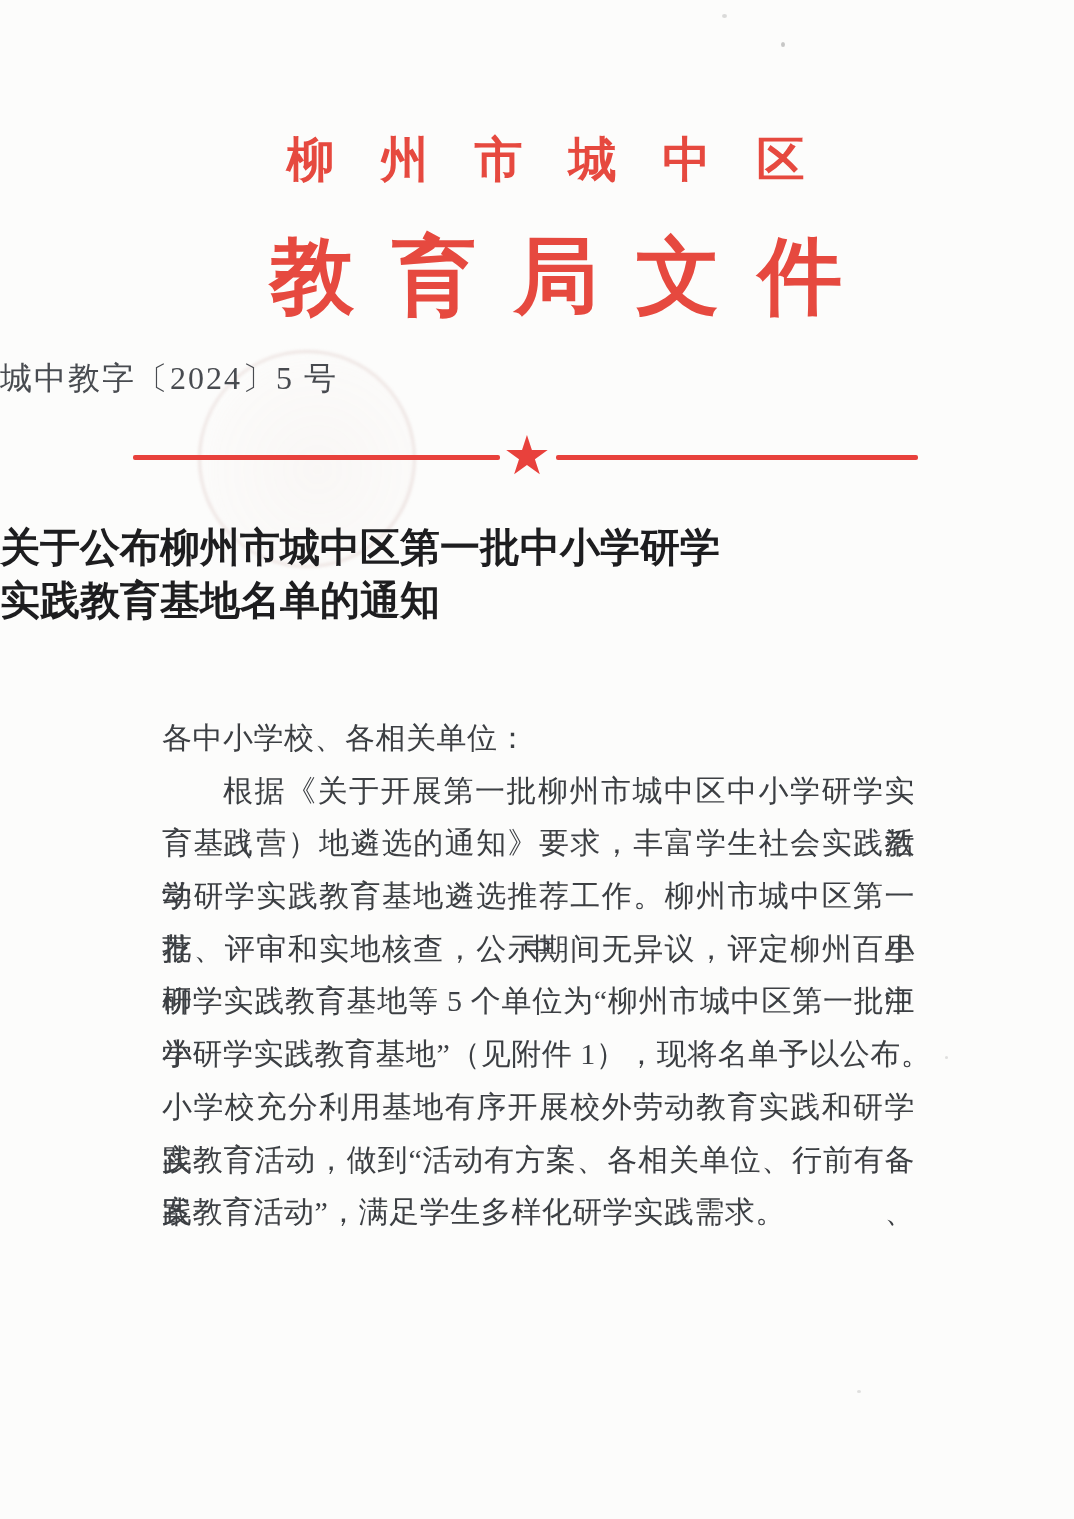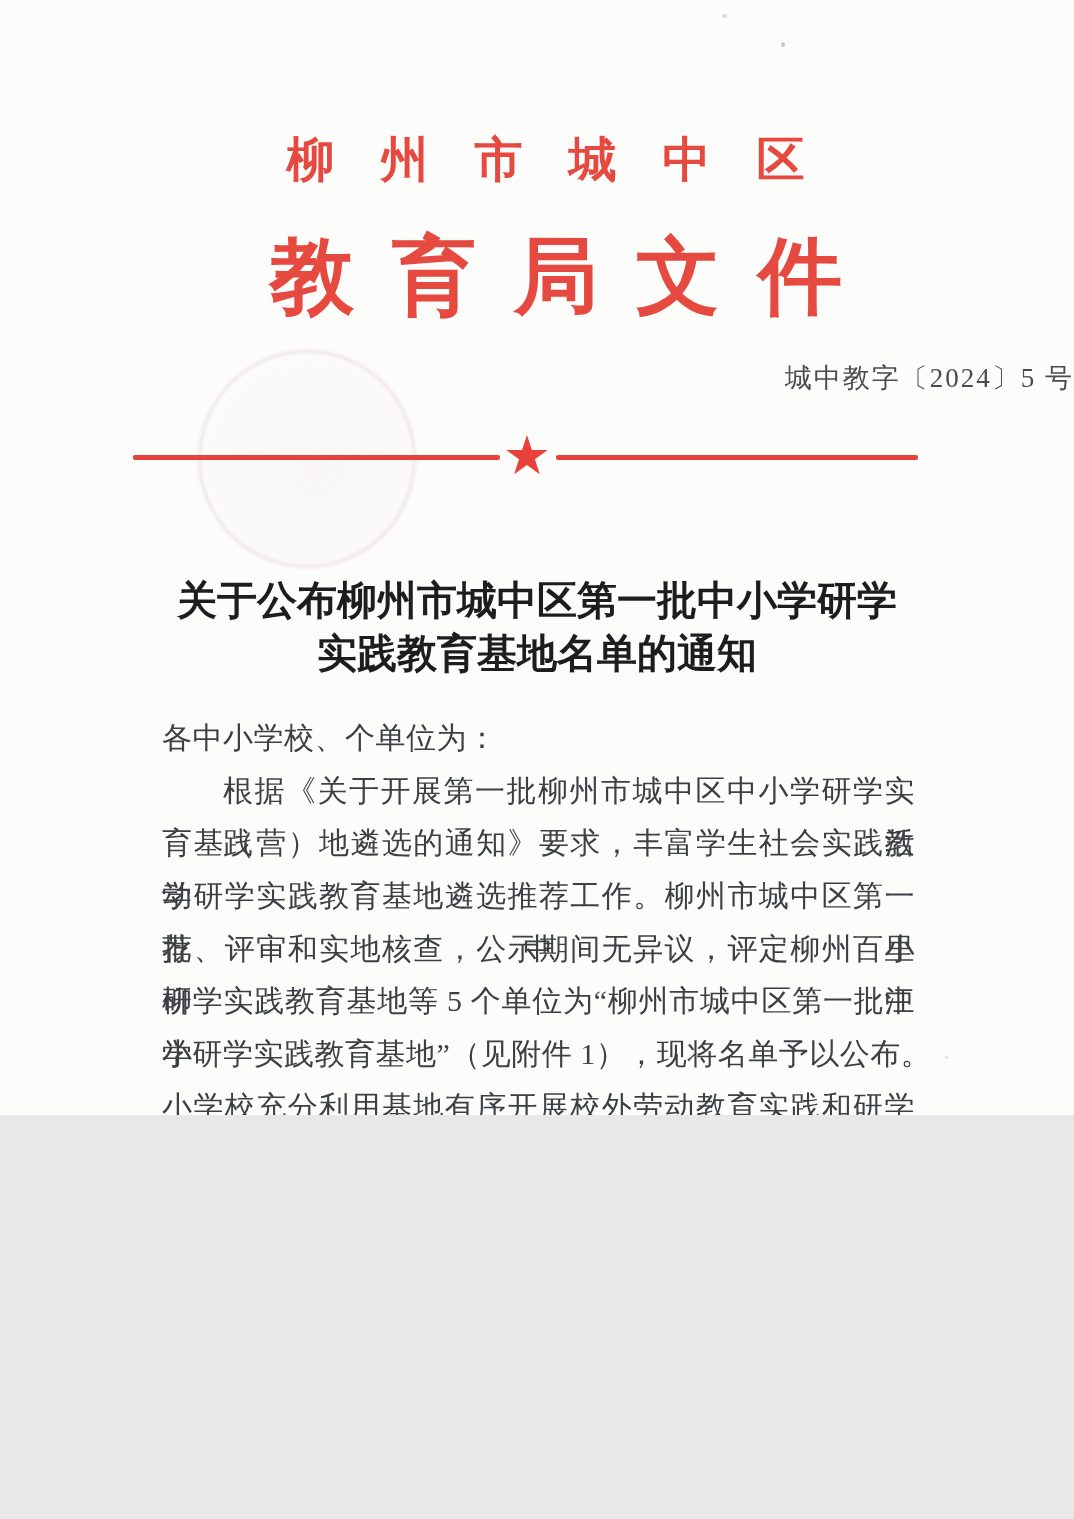--- a/index.html
+++ b/index.html
@@ -1,18 +1,18 @@
 <!DOCTYPE html>
 <html lang="zh" style="--red: #e6493f; --red-line: #e8413c; --title-ink: #1d1d1f; --body-ink: #3c3f43; --docnum-ink: #484b50;"><head>
 <meta charset="utf-8">
 <style>
   html,body{margin:0;padding:0;background:#e8e8e8;}
   .page{
     position:relative;
-    width:1074px;height:1115px;
+    width:1074px;height:1519px;
     margin:0 auto;
     background:#fcfcfb;
     overflow:hidden;
     font-family:"Liberation Serif","DejaVu Serif",serif;
   }
   
   .issuer-line{
     position:absolute;top:134px;left:0;width:1074px;
     text-align:center;
     font-size:48px;font-weight:700;
@@ -23,22 +23,22 @@
   .doc-type-line{
     position:absolute;top:232px;left:0;width:1074px;
     text-align:center;
     font-size:84px;font-weight:700;
     letter-spacing:38px;padding-left:38px;
     color:var(--red);
     line-height:90px;
   }
   .doc-number{
     position:absolute;top:360px;left:0;width:1074px;
-    text-align:right;
-    font-size:27px;
+    text-align:left;
+    font-size:32px;
     color:var(--docnum-ink);
     line-height:36px;
     letter-spacing:2px;
   }
   
   .rule-left,.rule-right{
     position:absolute;top:455px;height:5px;
     background:var(--red-line);
     border-radius:2px;
   }
@@ -54,22 +54,21 @@
   
   .seal{
     position:absolute;left:198px;top:350px;width:212px;height:212px;
     border-radius:50%;
     border:3px solid rgba(196,160,154,0.22);
     background:radial-gradient(circle at 55% 55%, rgba(212,180,174,0.07) 0%, rgba(212,180,174,0.03) 60%, rgba(212,180,174,0) 75%);
     filter:blur(1.5px);
   }
   
   .title{
-    position:absolute;top:574px;left:0;width:1074px;
-    text-align:center;
+    position:absolute;top:521px;left:0;width:1074px;
     font-size:40px;font-weight:700;
     color:var(--title-ink);
     line-height:53px;
   }
   
   .body-block{
     position:absolute;top:712px;left:162px;width:753px;
     font-size:30px;
     color:var(--body-ink);
     letter-spacing:0.5px;
@@ -116,21 +115,21 @@
   <div class="rule-left"></div>
   <div class="star">★</div>
   <div class="rule-right"></div>
 
   <div class="title">
     <div>关于公布柳州市城中区第一批中小学研学</div>
     <div>实践教育基地名单的通知</div>
   </div>
 
   <div class="body-block">
-      <div class="body-line">各中小学校、个单位为：</div>
+      <div class="body-line">各中小学校、各相关单位：</div>
       <div class="body-line indent justify">根据《关于开展第一批柳州市城中区中小学研学实践教</div>
       <div class="body-line justify">育基（营）地遴选的通知》要求，丰富学生社会实践活动</div>
       <div class="body-line justify">学研学实践教育基地遴选推荐工作。柳州市城中区第一批中小</div>
       <div class="body-line justify">荐、评审和实地核查，公示期间无异议，评定柳州百里柳江</div>
       <div class="body-line justify">研学实践教育基地等 5 个单位为“柳州市城中区第一批中小</div>
       <div class="body-line">学研学实践教育基地”（见附件 1），现将名单予以公布。</div>
       <div class="body-line justify">小学校充分利用基地有序开展校外劳动教育实践和研学实</div>
       <div class="body-line justify">践教育活动，做到“活动有方案、各相关单位、行前有备案、</div>
       <div class="body-line">践教育活动”，满足学生多样化研学实践需求。</div>
     </div>

